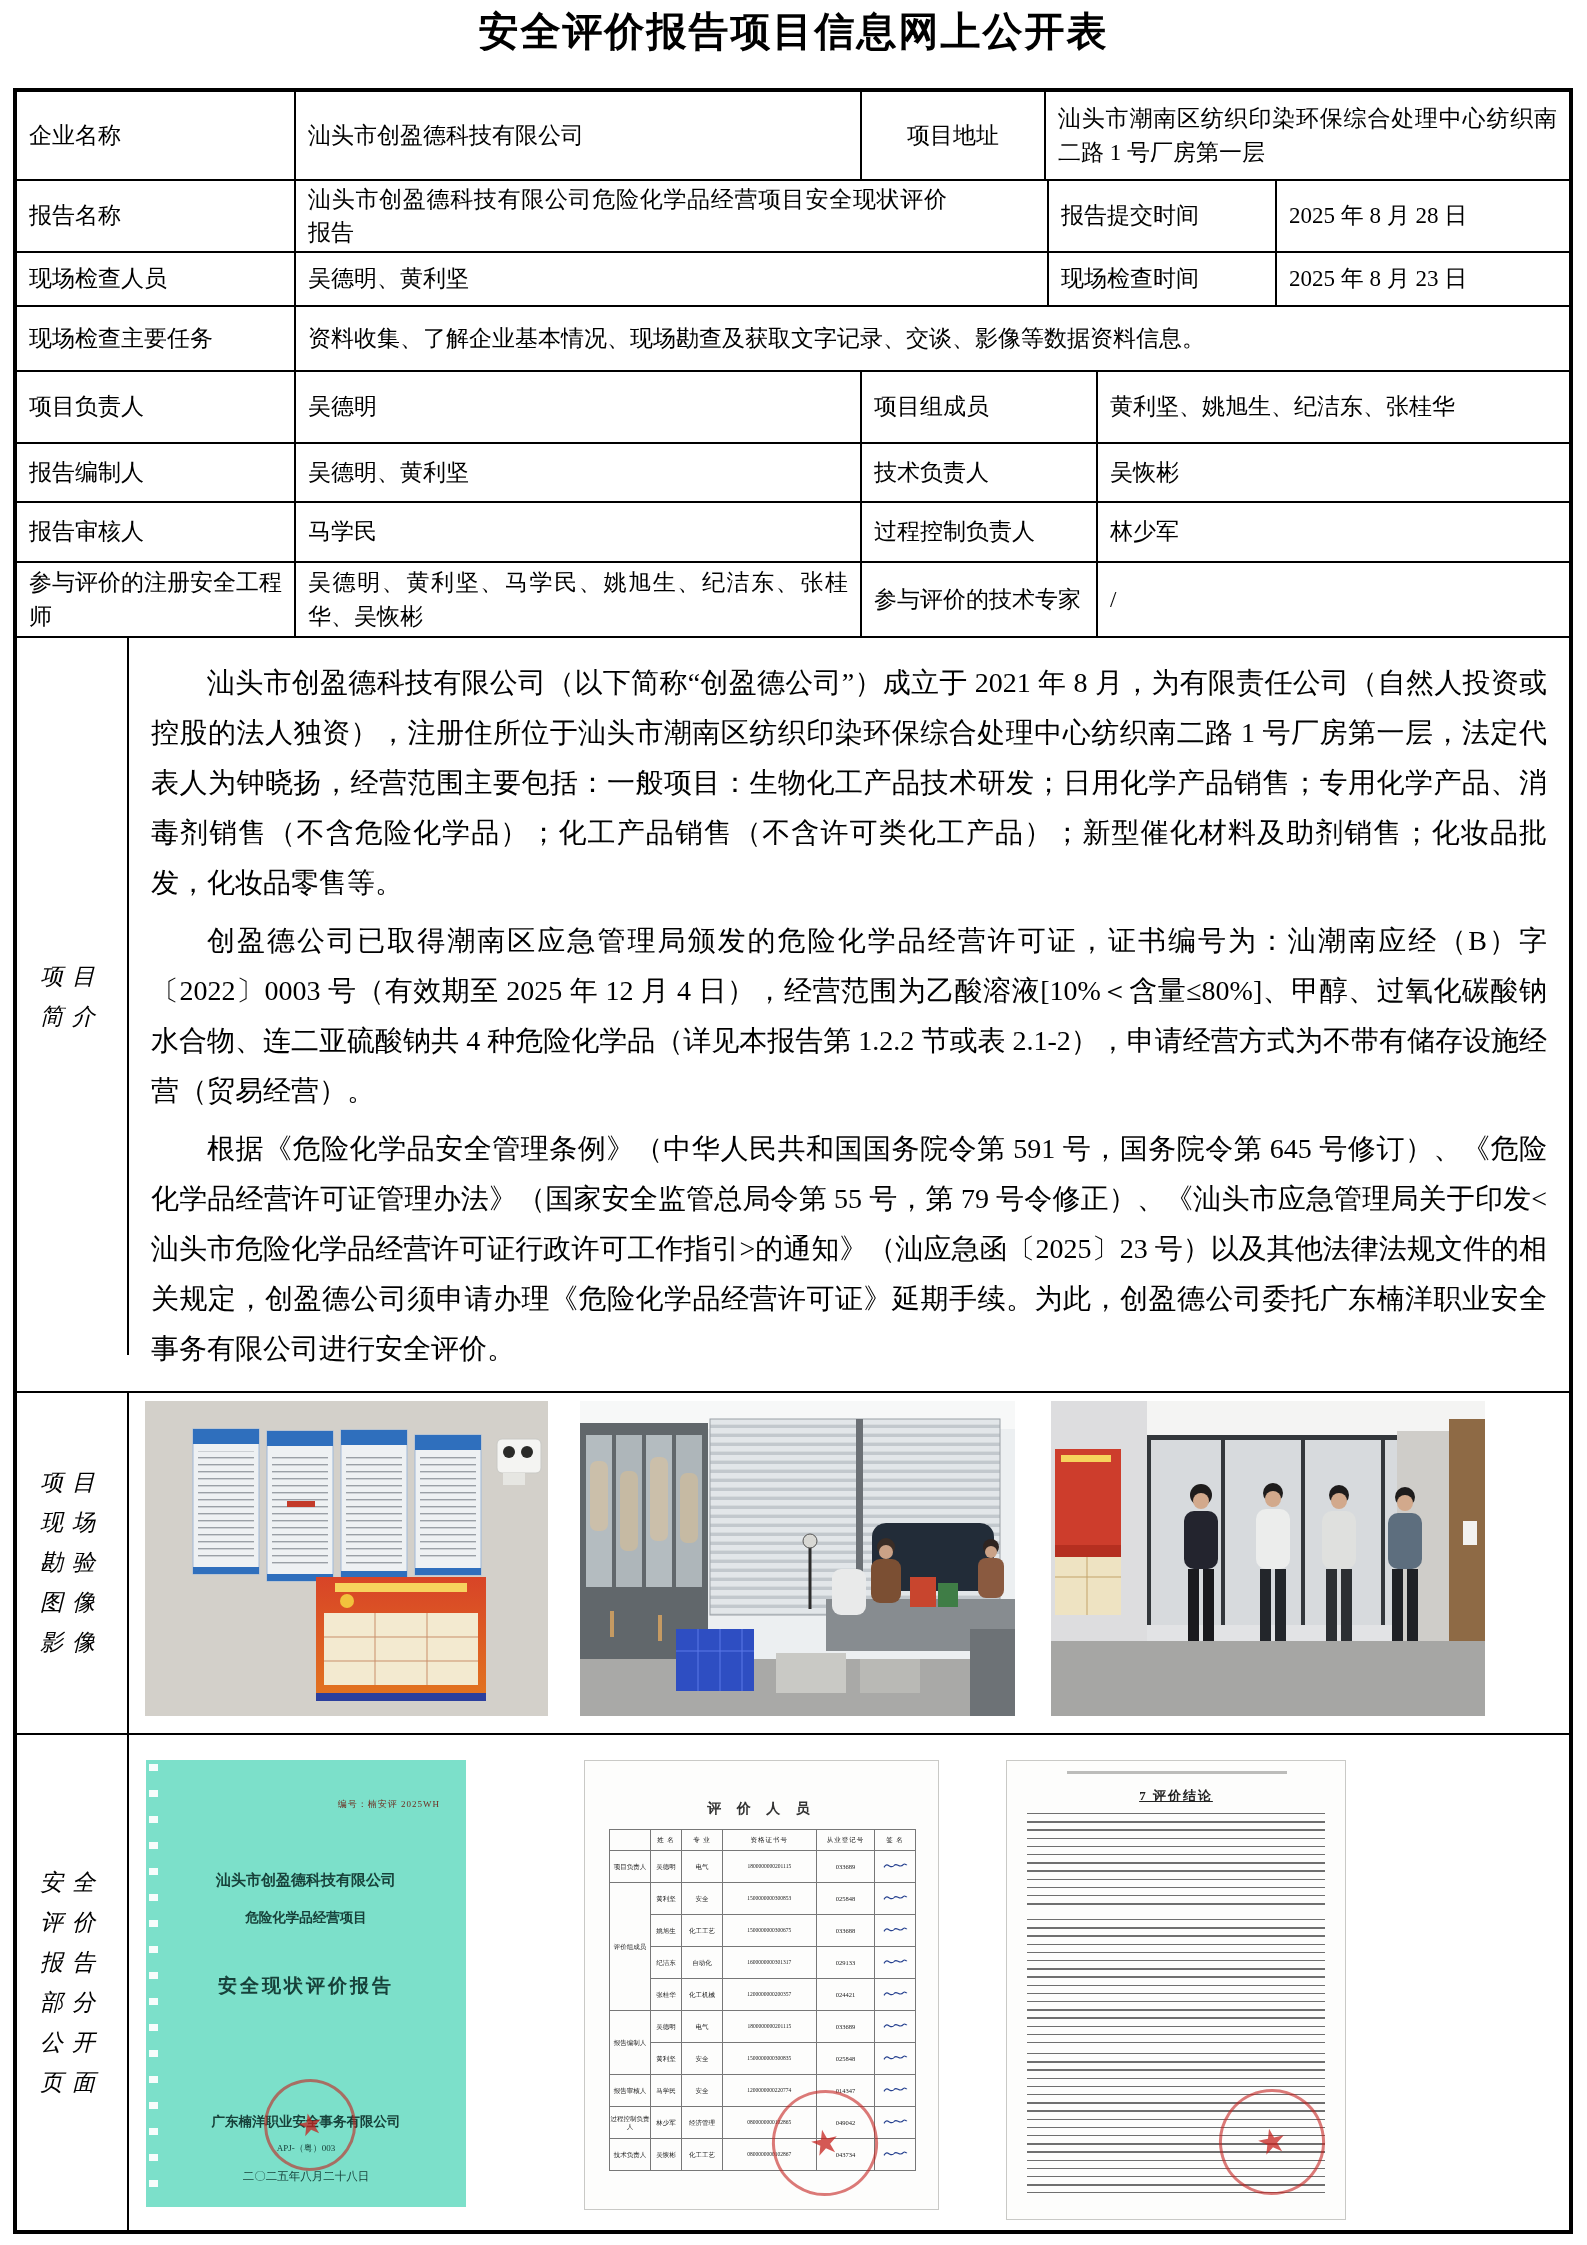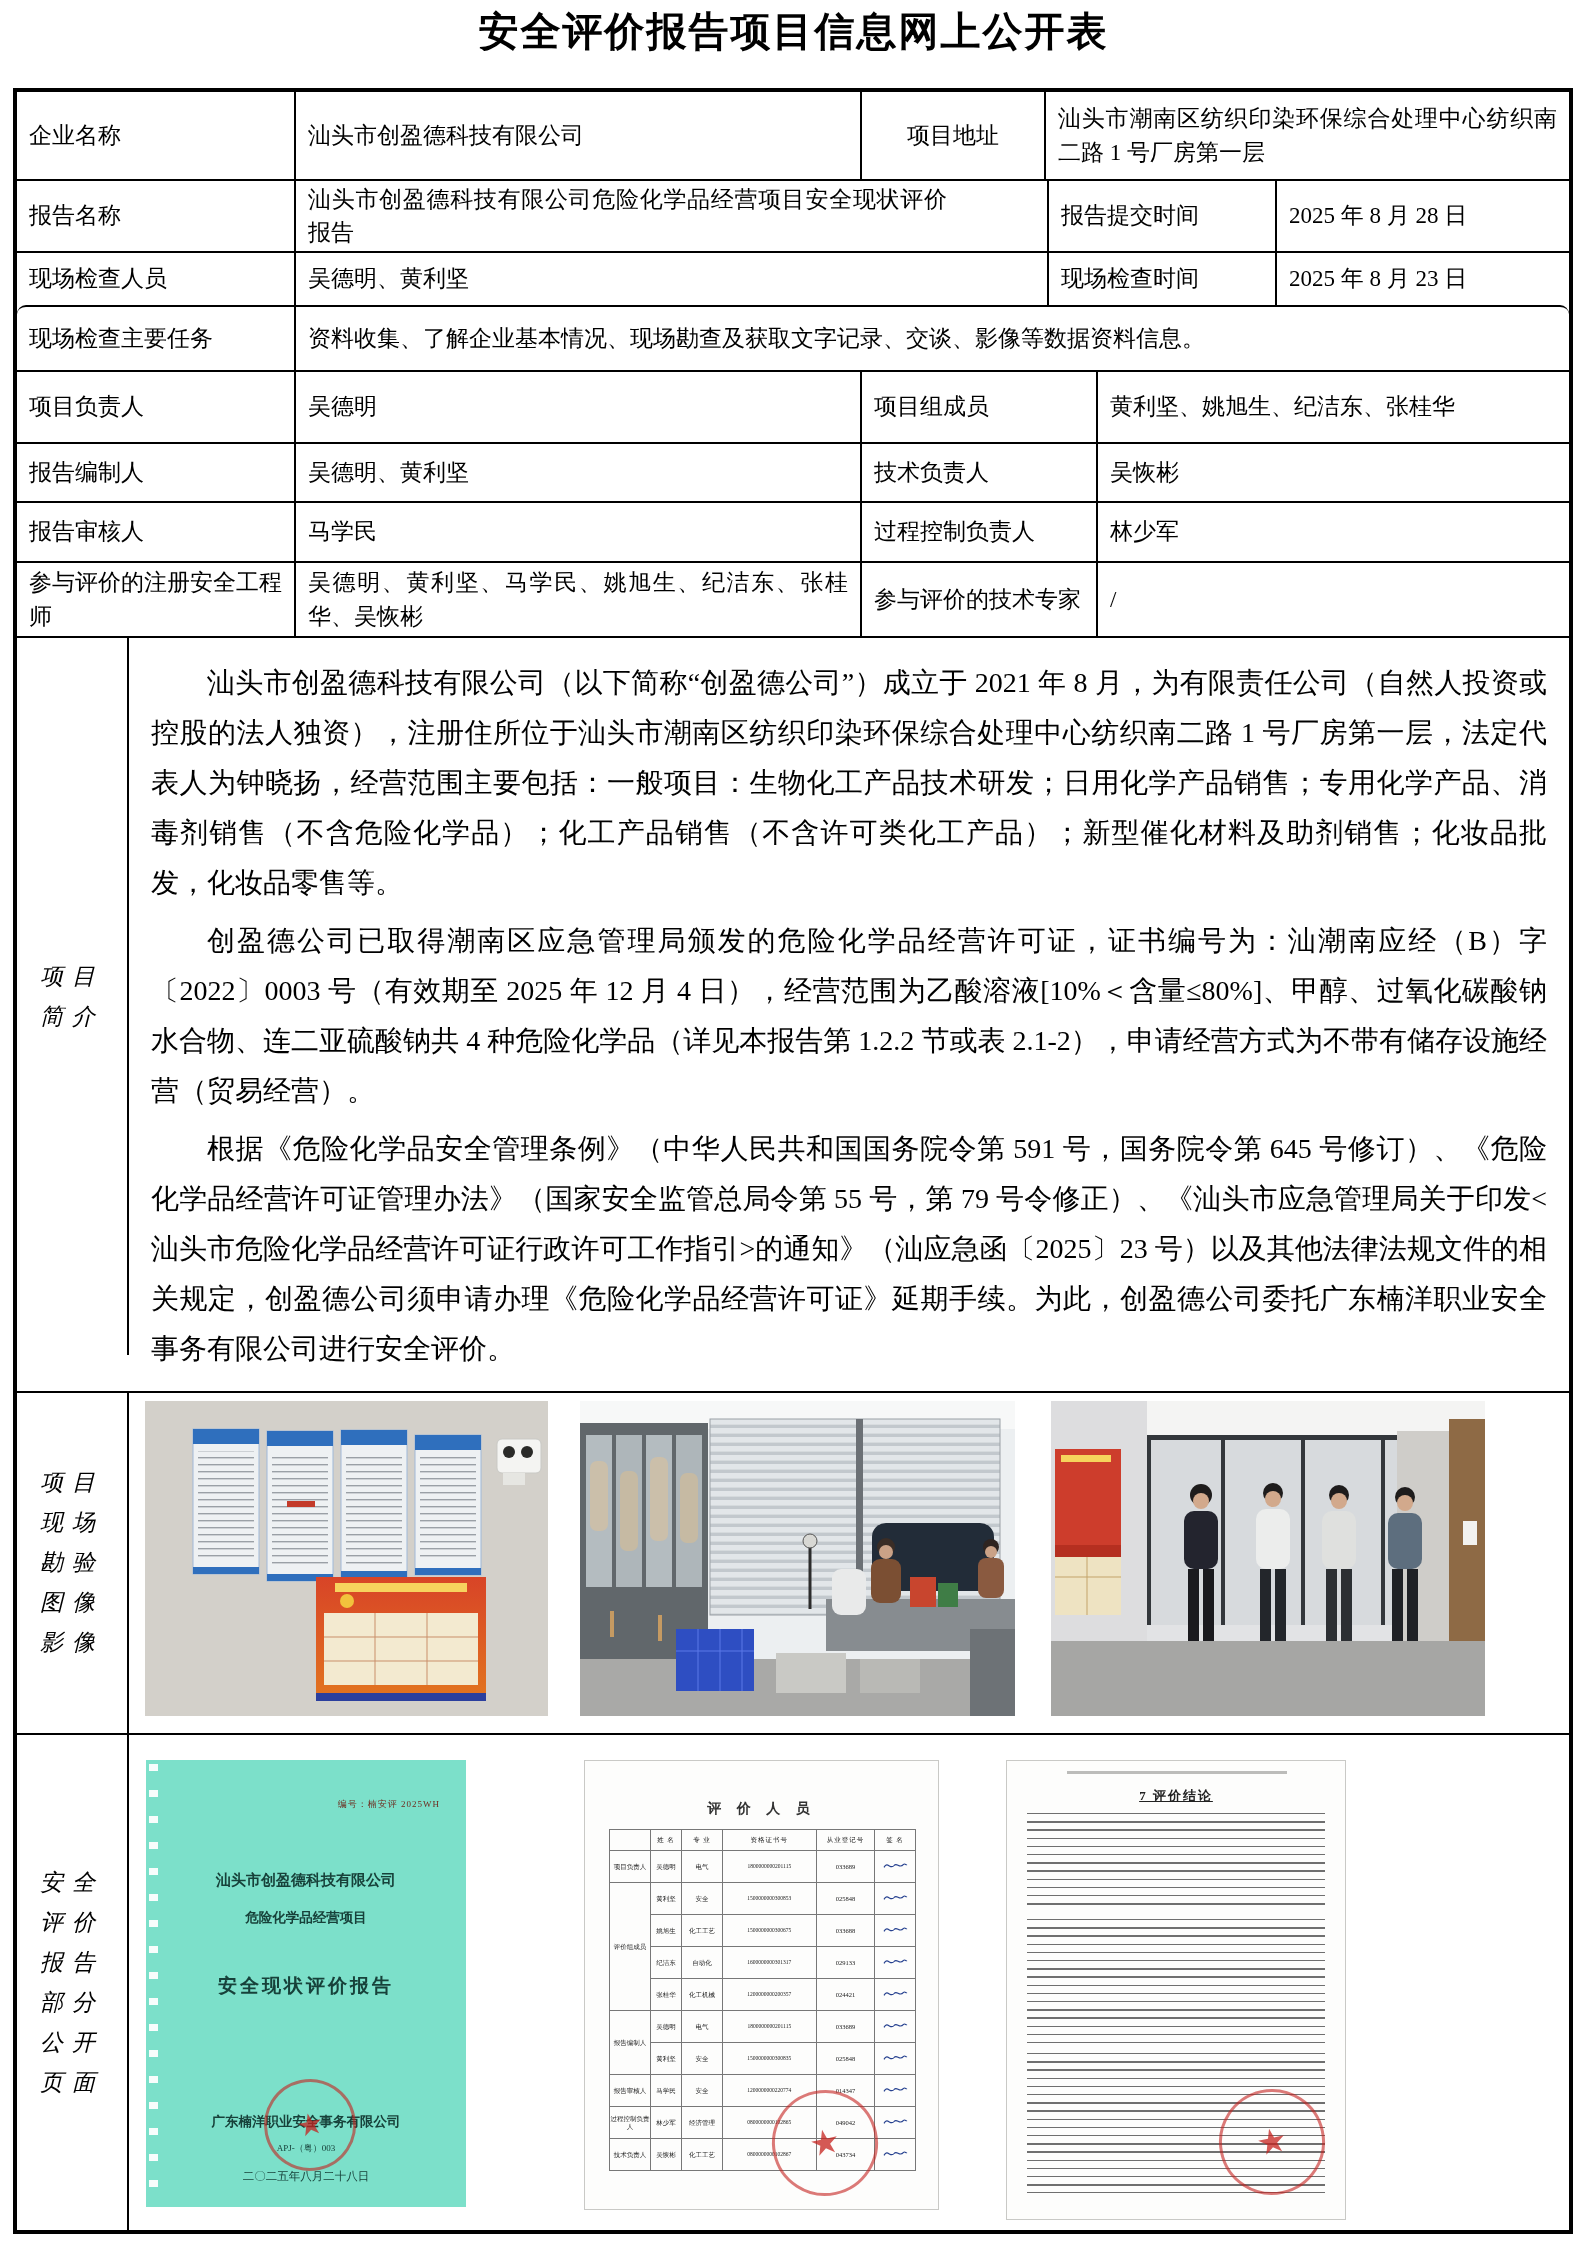--- a/index.html
+++ b/index.html
@@ -14,21 +14,21 @@
   .lbl-c{justify-content:center;padding:6px;}
   .jst{text-align:justify;}
   .wl{width:277px;flex:none;}
   .w1a{width:566px;flex:none;}
   .w1b{width:184px;flex:none;}
   .w23a{width:753px;flex:none;}
   .w23b{width:228px;flex:none;}
   .w58b{width:236px;flex:none;}
   .flex1{flex:1;}
   .val-wrap{padding-right:100px;}
-  .h87{height:87px;} .h70{height:70px;} .h52{height:52px;} .h63{height:63px;border-radius:9px;}
+  .h87{height:87px;} .h70{height:70px;} .h52{height:52px;} .h63{height:63px;}
   .h57{height:57px;} .h58{height:58px;} .h73{height:73px;}
   .h717{height:717px;} .h340{height:340px;margin-top:36px;} .h495{height:495px;}
   .wv{width:110px;flex:none;}
   .vlabel{justify-content:center;font-style:italic;}
   .vlabel span{display:inline-block;width:64px;letter-spacing:9px;line-height:40px;font-size:23px;}
   .cell-block{display:block;padding:12px 14px 0 14px;}
   .cell-block p{margin:8px;text-indent:2em;font-size:28px;line-height:50px;text-align:justify;}
   .media-cell{align-items:flex-start;padding:8px 0 0 16px;}
   .photo{flex:none;overflow:hidden;background:#ccc;}
   .photo svg{display:block;width:100%;height:100%;}

